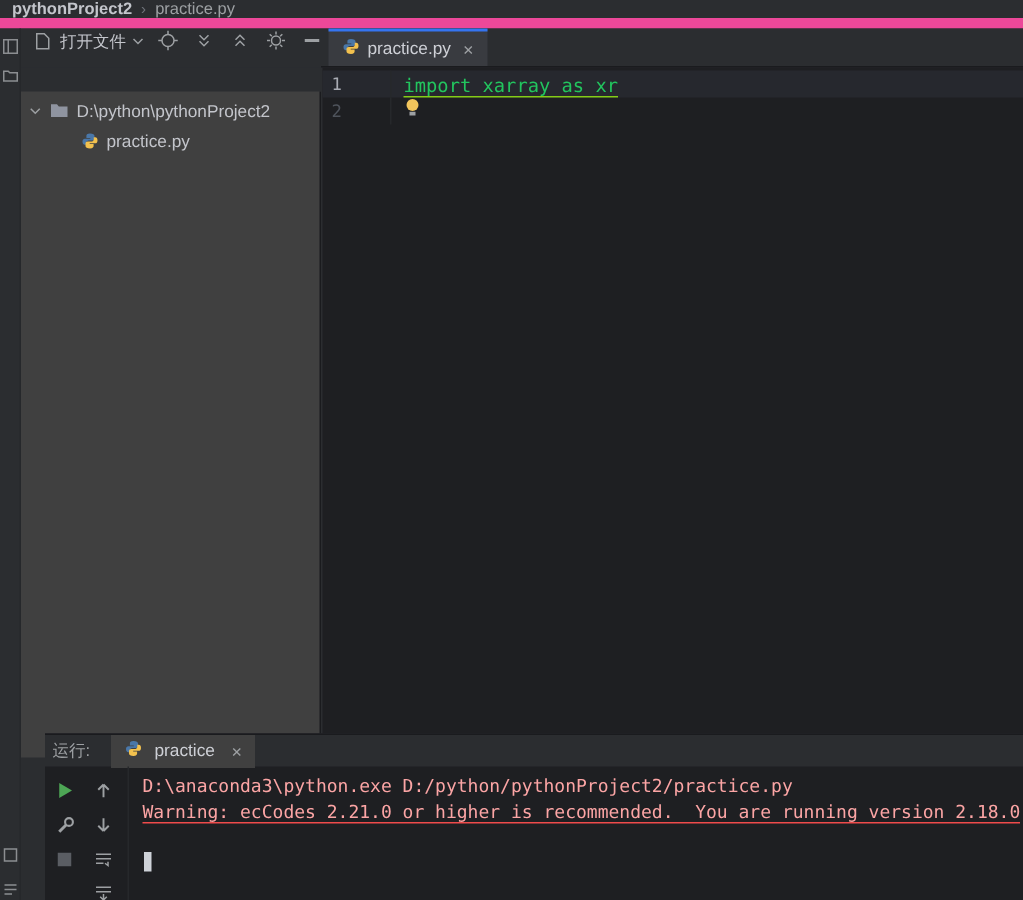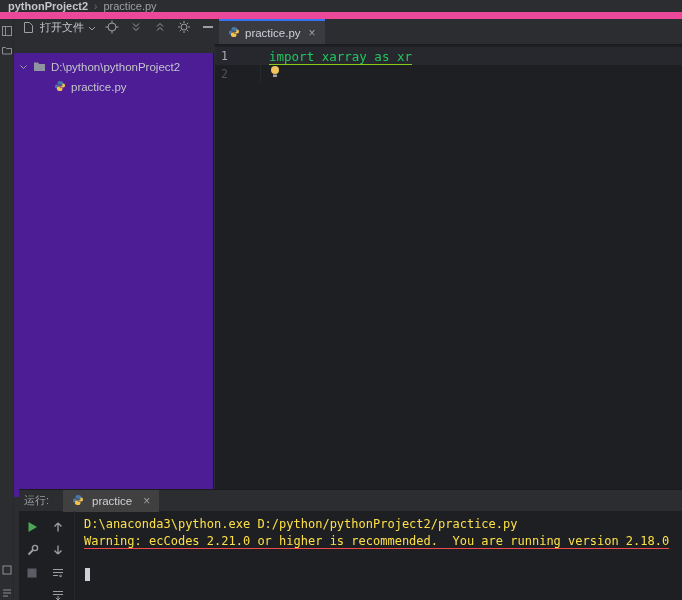--- a/index.html
+++ b/index.html
@@ -23,45 +23,45 @@
   .openfiles{display:flex;align-items:center;gap:4px;color:#c3c5cb;font-size:11px;white-space:nowrap}
   .ibtn{display:flex;align-items:center;justify-content:center;width:16px;height:16px;flex:none}
 
   
   .tabstrip{position:absolute;left:214px;top:19px;right:0;height:26px;background:#2b2d30;border-bottom:1px solid #1a1b1e;display:flex;align-items:stretch}
   .etab{display:flex;align-items:center;gap:5px;padding:0 9px;margin-left:5px;background:#393b40;
     border-top:2px solid #3574f0;font-size:11.5px;color:#ced0d6;white-space:nowrap}
   .tab-close{color:#9da0a3;font-size:12px;margin-left:3px;cursor:default}
 
   
-  .ppanel{position:absolute;left:14px;top:53px;width:200px;height:444px;background:#4c1d95;border-right:1px solid #1a1b1e;padding-top:4px;font-size:11.5px}
+  .ppanel{position:absolute;left:14px;top:61px;width:200px;height:444px;background:#404040;border-right:1px solid #1a1b1e;padding-top:4px;font-size:11.5px}
   .trow{display:flex;align-items:center;height:20px;gap:5px;color:#c3c5cb;white-space:nowrap}
   .trow.root{padding-left:5px}
   .trow.child{padding-left:40px}
 
   
   .editor{position:absolute;left:215px;top:45px;right:0;height:444px;background:#1e1f22;
     font-family:"DejaVu Sans Mono",monospace;font-size:12.5px;padding-top:2px}
   .eline{display:flex;height:18px;line-height:18px}
   .eline.caret-row{background:#26282e}
   .gut{flex:none;width:46px;padding-left:6px;font-size:11.5px;color:#4e535b;border-right:1px solid #26282b}
   .caret-row .gut{color:#a8abb3}
   .code-area{padding-left:8px;display:flex;align-items:center;gap:4px}
   .unused{color:#22c55e;border-bottom:1px solid #84cc16;height:17px}
 
   
-  .runpanel{position:absolute;left:19px;top:489px;right:0;height:111px;background:#1e1f22}
+  .runpanel{position:absolute;left:30px;top:489px;right:0;height:111px;background:#1e1f22}
   .runheader{height:22px;background:#2b2d30;display:flex;align-items:center;border-top:1px solid #1a1b1e}
   .runlabel{font-size:11px;color:#9da0a3;padding-left:5px;width:34px;flex:none}
   .rtab{display:flex;align-items:center;gap:8px;height:22px;padding:0 9px;margin-left:10px;background:#404040;
     font-size:11.5px;color:#ced0d6;white-space:nowrap}
   .runbody{position:absolute;top:22px;left:0;right:0;bottom:0;display:flex}
   .runtools{flex:none;width:56px;position:relative;border-right:1px solid #26282b}
   .rt{position:absolute;width:16px;height:16px;display:flex;align-items:center;justify-content:center}
-  .console{flex:1;padding:5px 0 0 9px;font-family:"DejaVu Sans Mono",monospace;font-size:12px;line-height:17px;color:#fde047;overflow:hidden}
+  .console{flex:1;padding:5px 0 0 9px;font-family:"DejaVu Sans Mono",monospace;font-size:12px;line-height:17px;color:#fca5a5;overflow:hidden}
   .cline{white-space:pre;display:block;height:17px}
   .warn-underline{border-bottom:1px solid #ef4b4b;display:inline-block;height:16px;white-space:pre}
   .cursor{display:inline-block;width:5px;height:13px;background:#ced2d8;vertical-align:-2px;margin-left:1px}
 </style>
 </head>
 <body>
 
 <div class="app">
 
   <div class="breadcrumbs">

